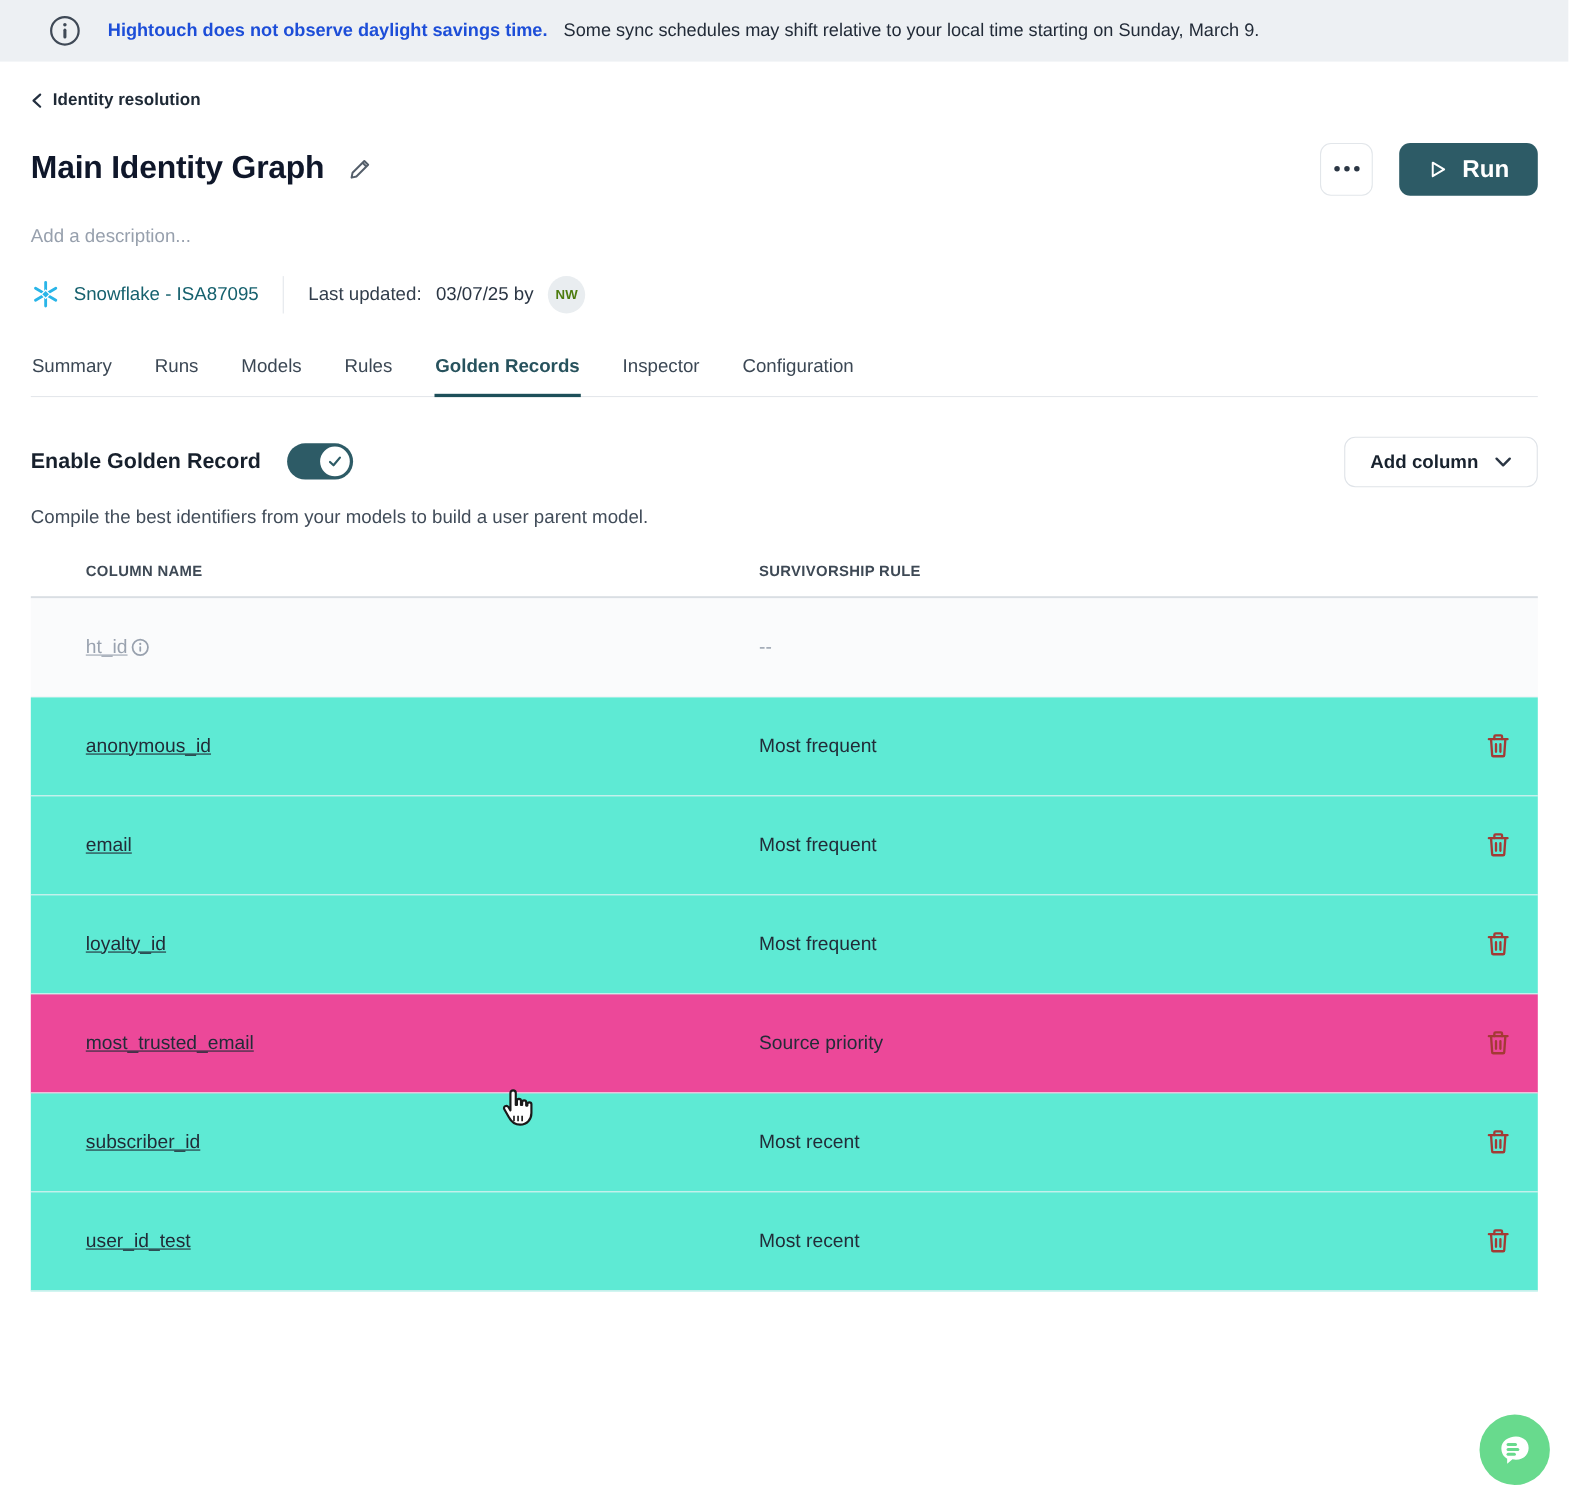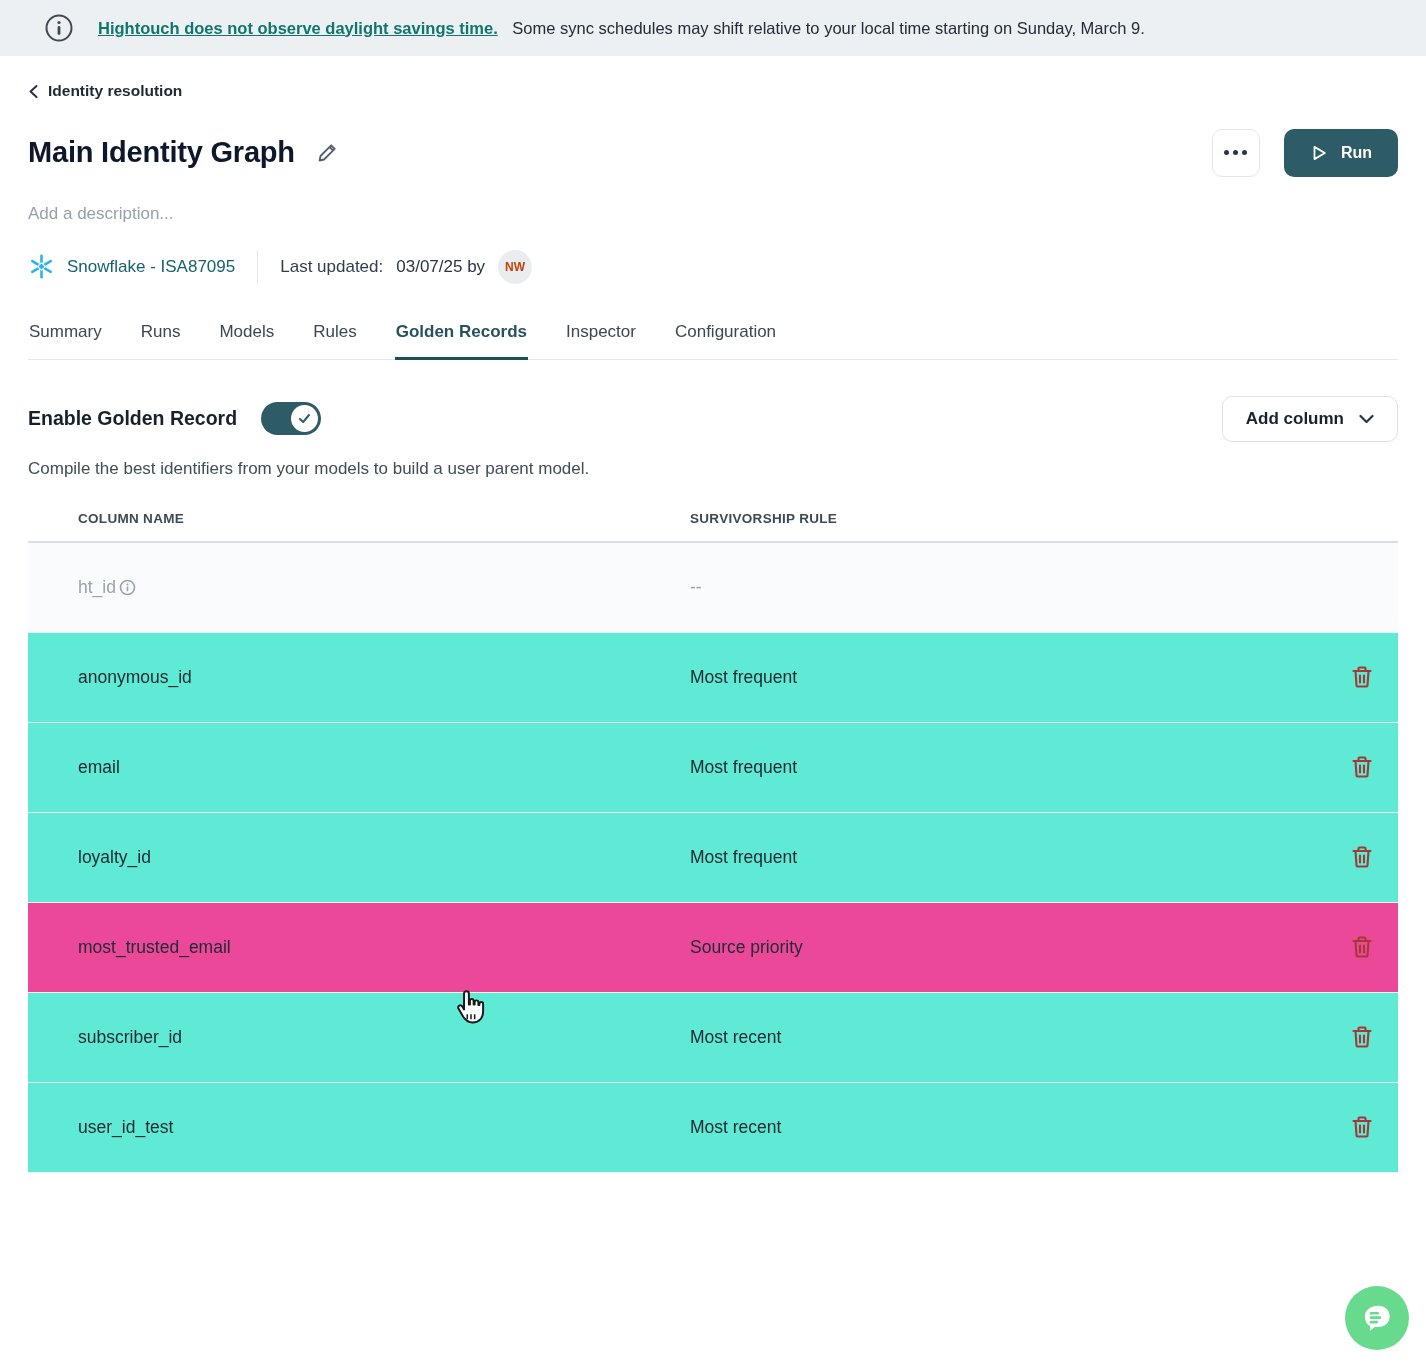--- a/index.html
+++ b/index.html
@@ -16,51 +16,51 @@
     width:1426px;height:1366px;position:relative;overflow:hidden;
     background:#ffffff;color:#26313d;
     font-family:"Liberation Sans", sans-serif;
     -webkit-font-smoothing:antialiased;
   }
   
   .banner{
     height:56px;background:#edf0f3;display:flex;align-items:center;
     padding:0 44px;gap:24px;font-size:16.5px;color:#222b38;
   }
-  .banner .bold{font-weight:700;color:#0f766e;margin-right:10px;text-decoration:underline;}
+  .banner .bold{font-weight:700;color:#1d4ed8;margin-right:10px;}
   
   .content{padding:0 28px;}
   .breadcrumb{
     margin-top:26px;display:inline-flex;align-items:center;gap:9px;
     font-size:15.5px;font-weight:700;color:#1e2935;cursor:pointer;
   }
   .title-row{margin-top:26px;display:flex;align-items:center;}
   .page-title{
     font-size:29px;font-weight:600;color:#0f172a;margin:0;letter-spacing:-.2px;
   }
   .edit-btn{margin-left:22px;background:none;border:none;padding:0;cursor:pointer;display:flex;}
   .actions{margin-left:auto;display:flex;align-items:center;gap:24px;}
   .more-btn{
     width:48px;height:48px;background:#fff;border:1px solid #e2e6ea;border-radius:10px;
     display:flex;align-items:center;justify-content:center;gap:4px;cursor:pointer;
   }
   .more-btn i{width:5px;height:5px;border-radius:50%;background:#2b3644;display:block;}
   .run-btn{
     height:48px;padding:0 26px;background:var(--accent);color:#fff;border:none;border-radius:10px;
-    font-size:16px;font-weight:600;display:flex;align-items:center;gap:13px;cursor:pointer;
+    font-size:22px;font-weight:600;display:flex;align-items:center;gap:13px;cursor:pointer;
     font-family:inherit;
   }
   .description{margin-top:27px;font-size:17px;color:#97a0ad;cursor:text;}
   .meta-row{margin-top:26px;display:flex;align-items:center;font-size:17px;}
   .source-link{display:flex;align-items:center;gap:12px;color:var(--link);cursor:pointer;}
   .meta-divider{width:1px;height:34px;background:#e3e7ec;margin:0 22px;}
   .updated{display:flex;align-items:center;gap:9px;color:#2b3644;}
   .updated .label{color:#323e4c;}
   .avatar{
-    width:34px;height:34px;border-radius:50%;background:#e9edf0;color:#c2410c;
+    width:34px;height:34px;border-radius:50%;background:#e9edf0;color:#4d7c0f;
     font-size:12px;font-weight:700;display:flex;align-items:center;justify-content:center;
     margin-left:4px;
   }
   
   .tabs{margin-top:30px;display:flex;gap:37px;border-bottom:1px solid #e4e7eb;padding:0;}
   .tab{
     padding:8px 1px 15px;font-size:17px;color:#3b4754;cursor:pointer;
     border-bottom:3px solid transparent;margin-bottom:-1px;background:none;border-top:none;border-left:none;border-right:none;
     font-family:inherit;
   }
@@ -91,21 +91,21 @@
     border-bottom:2px solid #d9dee3;
   }
   .tbody .trow{
     display:grid;grid-template-columns:612px 1fr 72px;align-items:center;height:90px;
     padding-left:50px;font-size:17.5px;color:#222c38;border-bottom:1px solid #f0f2f5;
     background:#5eead4;
   }
   .trow.muted{background:#fafbfc;color:#99a2af;}
   .trow.muted .rule-cell{color:#99a2af;}
   .trow.highlighted{background:#ec4899;}
-  .name-cell{display:flex;align-items:center;gap:3px;}
+  .name-cell{display:flex;align-items:center;gap:3px;text-decoration:underline;}
   .delete-btn{
     justify-self:center;background:none;border:none;padding:4px;cursor:pointer;display:flex;
   }
   
   .chat-launcher{
     position:absolute;right:17px;bottom:16px;width:64px;height:64px;border-radius:50%;
     background:var(--chat);border:none;display:flex;align-items:center;justify-content:center;
     cursor:pointer;
   }
   .cursor-overlay{position:absolute;left:452px;top:988px;pointer-events:none;}

